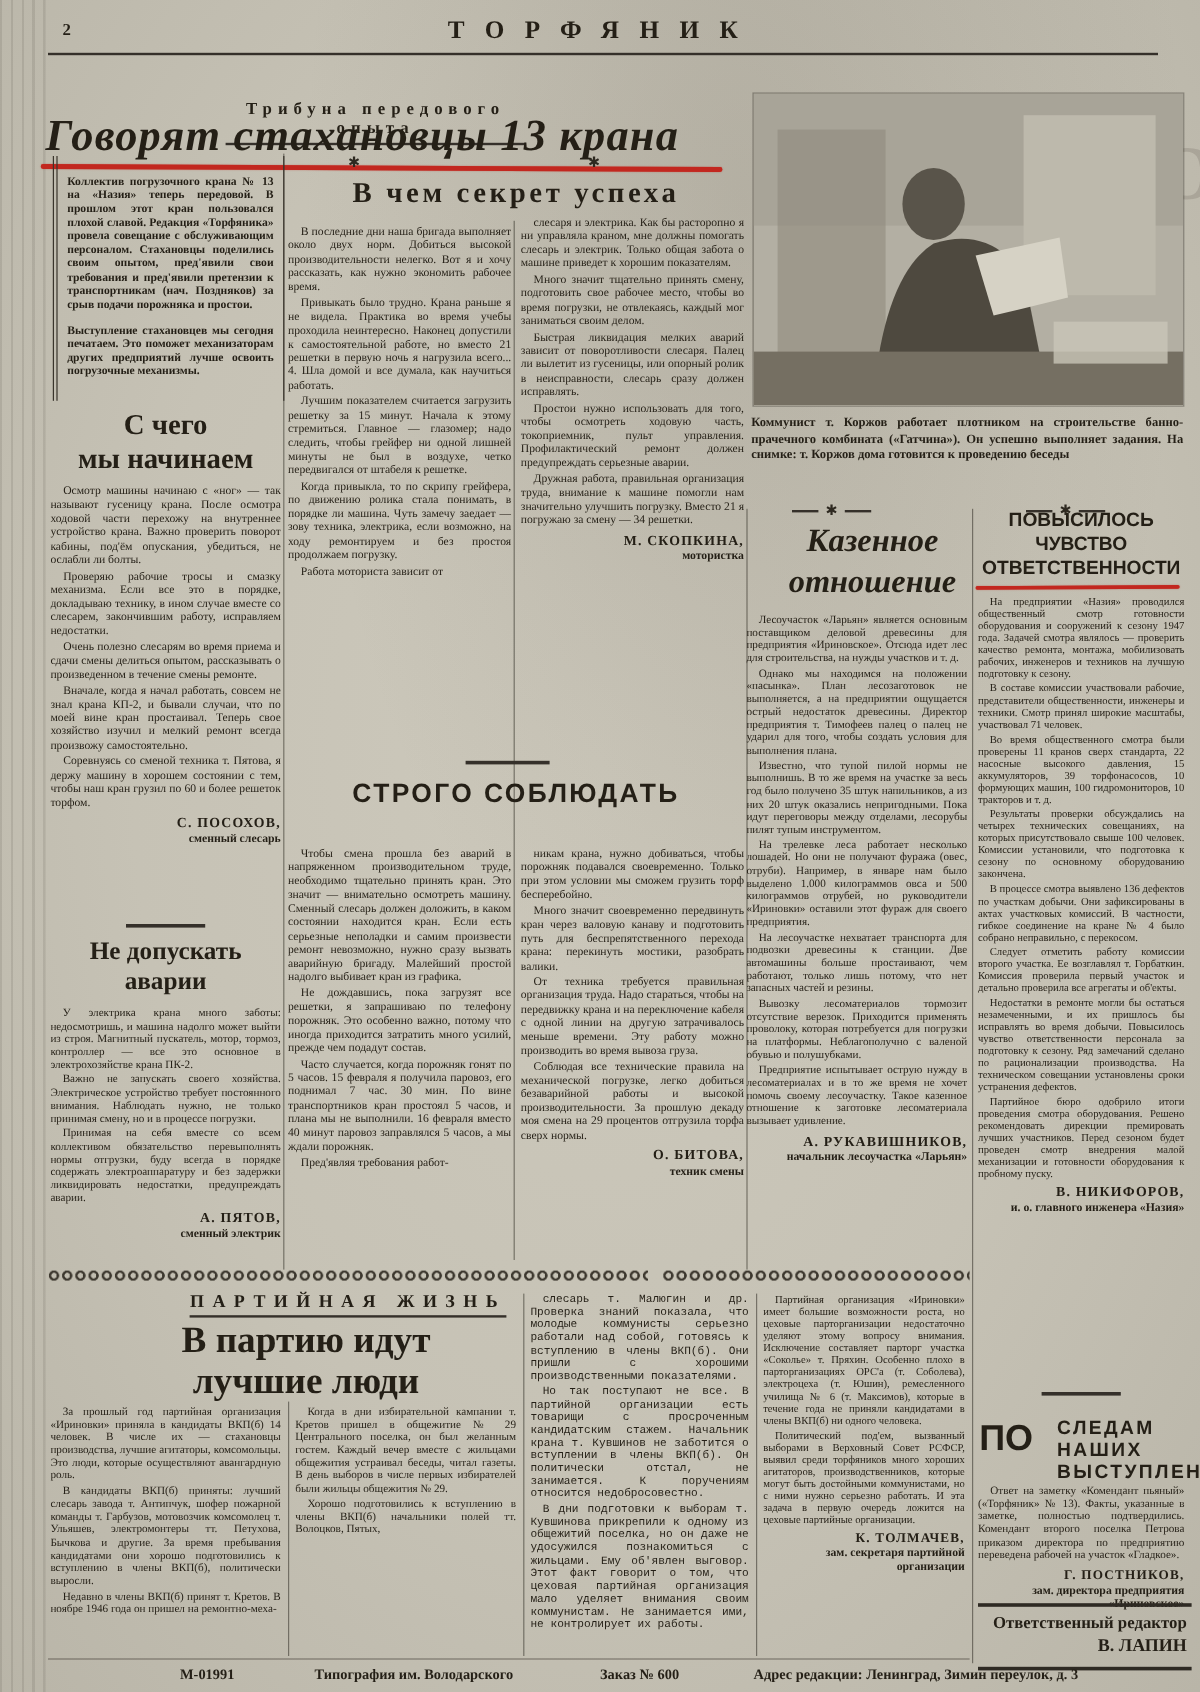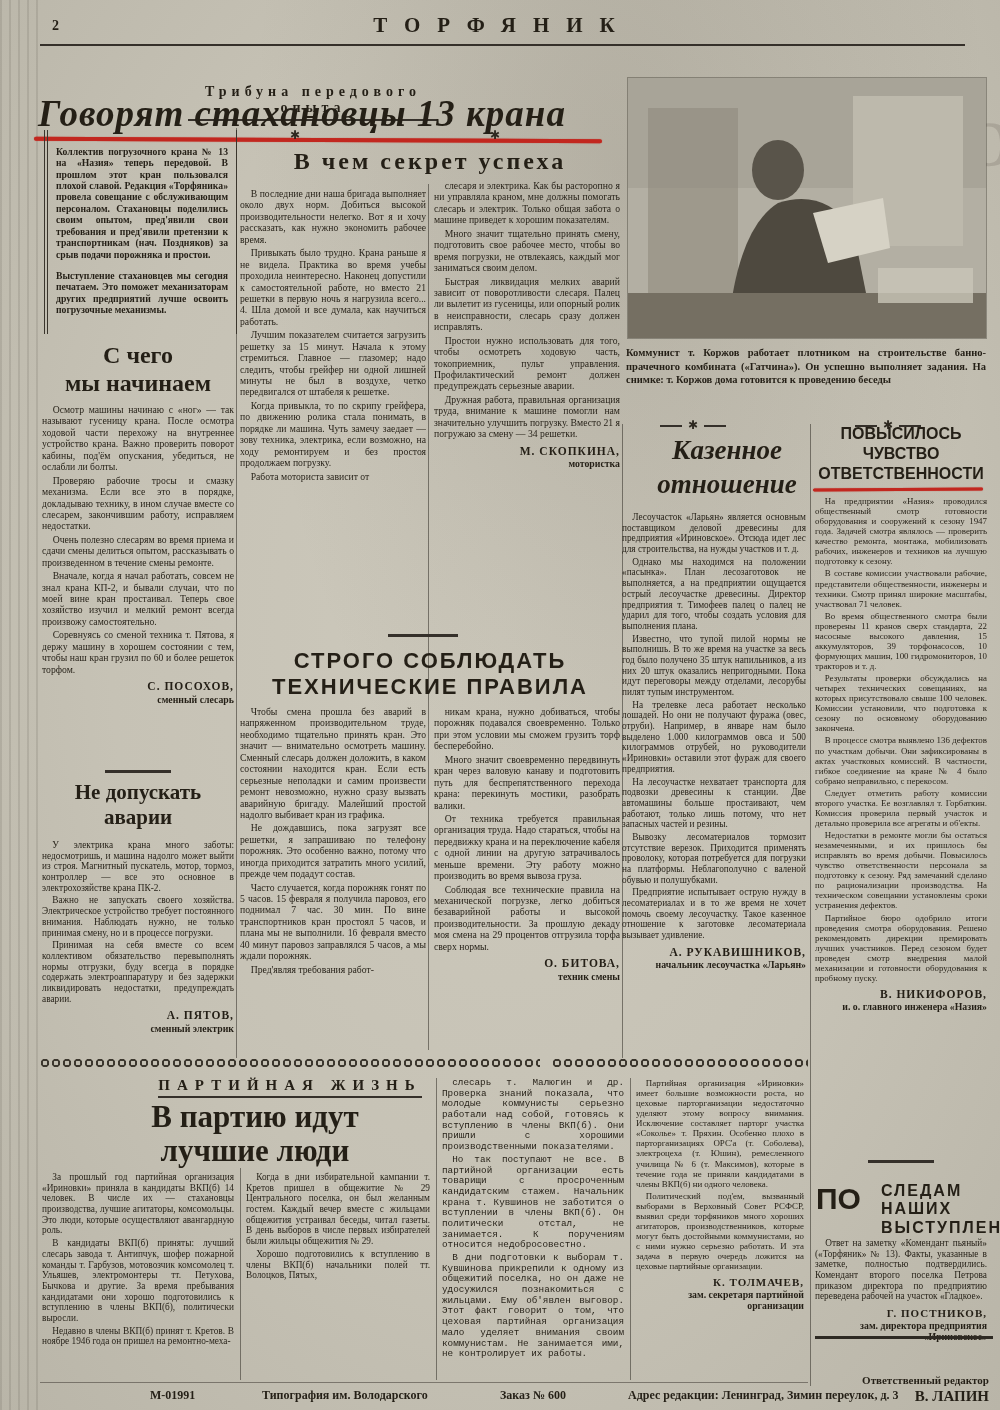--- a/index.html
+++ b/index.html
@@ -33,21 +33,21 @@
   .sig{text-align:right;font-weight:bold;font-size:11.5px;margin-top:5px;letter-spacing:1px;}
   .sig-role{text-align:right;font-weight:bold;font-size:9.8px;}
   .star-sep{position:absolute;display:flex;align-items:center;gap:6px;font-size:12px;color:#2e2920;}
   .dash{width:22px;height:2px;background:#35302a;}
   .photo-wrap{position:absolute;box-shadow:0 0 0 1px rgba(40,36,30,.35);}
   .caption{position:absolute;font-weight:bold;font-size:10.5px;line-height:1.3;text-align:justify;}
   .ghost{position:absolute;transform:scaleX(-1) rotate(1deg);font-weight:bold;font-size:64px;letter-spacing:6px;
     color:rgba(66,59,48,.16);white-space:nowrap;font-family:"Liberation Serif",serif;}
   .editor-box{position:absolute;border-top:3px solid #2e2a23;border-bottom:3px solid #2e2a23;padding:7px 4px 8px 4px;
     text-align:right;font-weight:bold;}
-  .editor-box .l1{font-size:11px;margin-top:28px;}
+  .editor-box .l1{font-size:14px;}
   .editor-box .l2{font-size:15px;margin-top:2px;}
   .footer-item{position:absolute;font-weight:bold;font-size:12px;white-space:nowrap;}
   .posledam-po{font-size:30px;font-weight:bold;font-family:"Liberation Sans",sans-serif;}
   .posledam-rest{font-size:16px;font-weight:bold;font-family:"Liberation Sans",sans-serif;letter-spacing:2px;line-height:1.15;}
 </style>
 </head>
 <body>
 
 <div class="page">
   <div class="edge-streaks"></div>
@@ -127,21 +127,20 @@
         <p>Простои нужно использовать для того, чтобы осмотреть ходовую часть, токоприемник, пульт управления. Профилактический ремонт должен предупреждать серьезные аварии.</p>
         <p>Дружная работа, правильная организация труда, внимание к машине помогли нам значительно улучшить погрузку. Вместо 21 я погружаю за смену — 34 решетки.</p>
       </div>
     <div class="sig">М. СКОПКИНА,</div>
     <div class="sig-role">мотористка</div>
   </div>
   <div class="short-rule" style="left:388px;top:634px;width:70px;"></div>
 
   <div class="title-sans" style="left:240px;width:380px;top:648px;font-size:22px;letter-spacing:2px;line-height:1.2;">
     <div>СТРОГО СОБЛЮДАТЬ</div>
-    <div>ТЕХНИЧЕСКИЕ ПРАВИЛА</div>
   </div>
   <div class="col fs96" style="left:240px;top:706px;width:186px;height:352px;">
       <p>Чтобы смена прошла без аварий в напряженном производительном труде, необходимо тщательно принять кран. Это значит — внимательно осмотреть машину. Сменный слесарь должен доложить, в каком состоянии находится кран. Если есть серьезные неполадки и самим произвести ремонт невозможно, нужно сразу вызвать аварийную бригаду. Малейший простой надолго выбивает кран из графика.</p>
       <p>Не дождавшись, пока загрузят все решетки, я запрашиваю по телефону порожняк. Это особенно важно, потому что иногда приходится затратить много усилий, прежде чем подадут состав.</p>
       <p>Часто случается, когда порожняк гонят по 5 часов. 15 февраля я получила паровоз, его поднимал 7 час. 30 мин. По вине транспортников кран простоял 5 часов, и плана мы не выполнили. 16 февраля вместо 40 минут паровоз заправлялся 5 часов, а мы ждали порожняк.</p>
       <p>Пред'являя требования работ-</p>
     </div>
   <div class="col fs96" style="left:434px;top:706px;width:186px;height:352px;">
     <div>
         <p>никам крана, нужно добиваться, чтобы порожняк подавался своевременно. Только при этом условии мы сможем грузить торф бесперебойно.</p>
@@ -179,21 +178,21 @@
       <span class="dash"></span>
     </div>
 
   <div class="title-serif" style="left:622px;width:186px;top:434px;font-size:27px;font-style:italic;line-height:1.25;padding-left:12px;">
     <div>Казенное</div>
     <div>отношение</div>
   </div>
   <div class="col fs92" style="left:622px;top:512px;width:184px;height:540px;">
     <div>
         <p>Лесоучасток «Ларьян» является основным поставщиком деловой древесины для предприятия «Ириновское». Отсюда идет лес для строительства, на нужды участков и т. д.</p>
-        <p>Однако мы находимся на положении «пасынка». План лесозаготовок не выполняется, а на предприятии ощущается острый лесоучастке древесины. Директор предприятия т. Тимофеев палец о палец не ударил для того, чтобы создать условия для выполнения плана.</p>
+        <p>Однако мы находимся на положении «пасынка». План лесозаготовок не выполняется, а на предприятии ощущается острый недостаток древесины. Директор предприятия т. Тимофеев палец о палец не ударил для того, чтобы создать условия для выполнения плана.</p>
         <p>Известно, что тупой пилой нормы не выполнишь. В то же время на участке за весь год было получено 35 штук напильников, а из них 20 штук оказались непригодными. Пока идут переговоры между отделами, лесорубы пилят тупым инструментом.</p>
         <p>На трелевке леса работает несколько лошадей. Но они не получают фуража (овес, отруби). Например, в январе нам было выделено 1.000 килограммов овса и 500 килограммов отрубей, но руководители «Ириновки» оставили этот фураж для своего предприятия.</p>
         <p>На лесоучастке нехватает транспорта для подвозки древесины к станции. Две автомашины больше простаивают, чем работают, только лишь потому, что нет запасных частей и резины.</p>
         <p>Вывозку лесоматериалов тормозит отсутствие верезок. Приходится применять проволоку, которая потребуется для погрузки на платформы. Неблагополучно с валеной обувью и полушубками.</p>
         <p>Предприятие испытывает острую нужду в лесоматериалах и в то же время не хочет помочь своему лесоучастку. Такое казенное отношение к заготовке лесоматериала вызывает удивление.</p>
       </div>
     <div class="sig">А. РУКАВИШНИКОВ,</div>
     <div class="sig-role">начальник лесоучастка «Ларьян»</div>
   </div>
 

